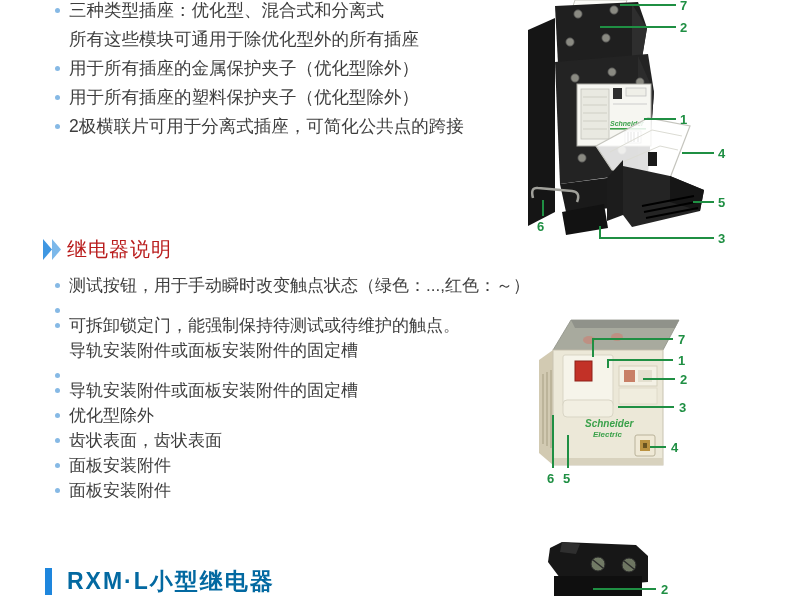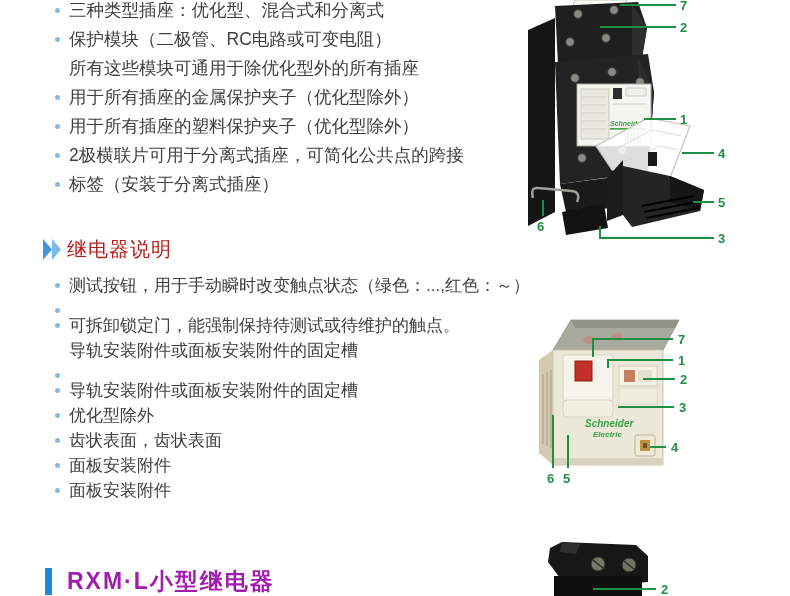--- a/index.html
+++ b/index.html
@@ -19,57 +19,49 @@
   #list1 .dot{margin-top:12px;}
   #list2 .dot{margin-top:10px;}
   .li.cont .dot{visibility:hidden;}
   .li .t{white-space:nowrap;}
   
   #section-header{left:43px;top:236px;display:flex;align-items:center;gap:5px;}
   #section-header .title{font-size:20px;font-weight:normal;color:#b91c1c;letter-spacing:1px;}
   
   #rxm{left:45px;top:566px;display:flex;align-items:center;gap:15px;}
   #rxm .bar{width:7px;height:27px;background:#1e86dd;flex:none;}
-  #rxm .title{font-size:23px;font-weight:bold;color:#a21caf;letter-spacing:2px;white-space:nowrap;text-align:center;}
+  #rxm .title{font-size:23px;font-weight:bold;color:#0369a1;letter-spacing:2px;white-space:nowrap;text-align:center;}
   
   .callout-line{stroke:#1f8f43;stroke-width:2;fill:none;}
   .callout-num{fill:#1f8f43;font-weight:bold;font-size:13px;font-family:"Liberation Sans","DejaVu Sans",sans-serif;}
   .brand-txt{fill:#3aa14a;font-style:italic;font-weight:bold;font-family:"Liberation Sans","DejaVu Sans",sans-serif;}
 </style>
 </head>
 <body>
 
 <div id="list1" class="abs blist">
   <div class="li">
       <span class="dot"></span>
       <span class="t">三种类型插座：优化型、混合式和分离式</span>
     </div>
-  <div class="li">
-      <span class="dot"></span>
-      <span class="t">保护模块（二极管、RC电路或可变电阻）</span>
-    </div>
   <div class="li cont">
       <span class="dot"></span>
       <span class="t">所有这些模块可通用于除优化型外的所有插座</span>
     </div>
   <div class="li">
       <span class="dot"></span>
       <span class="t">用于所有插座的金属保护夹子（优化型除外）</span>
     </div>
   <div class="li">
       <span class="dot"></span>
       <span class="t">用于所有插座的塑料保护夹子（优化型除外）</span>
     </div>
   <div class="li">
       <span class="dot"></span>
       <span class="t">2极横联片可用于分离式插座，可简化公共点的跨接</span>
-    </div>
-  <div class="li">
-      <span class="dot"></span>
-      <span class="t">标签（安装于分离式插座）</span>
     </div>
 </div>
 
 <div id="section-header" class="abs">
   <svg width="19" height="21" viewBox="0 0 19 21">
     <polygon points="0,0 9,10.5 0,21" fill="#3f97e2"></polygon>
     <polygon points="9,0 18,10.5 9,21" fill="#7cb8ea"></polygon>
   </svg>
   <span class="title">继电器说明</span>
 </div>

